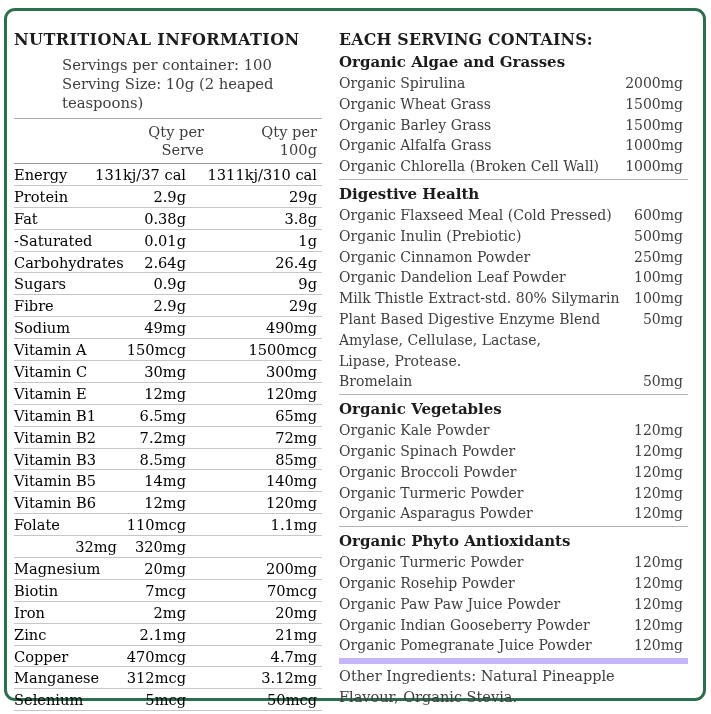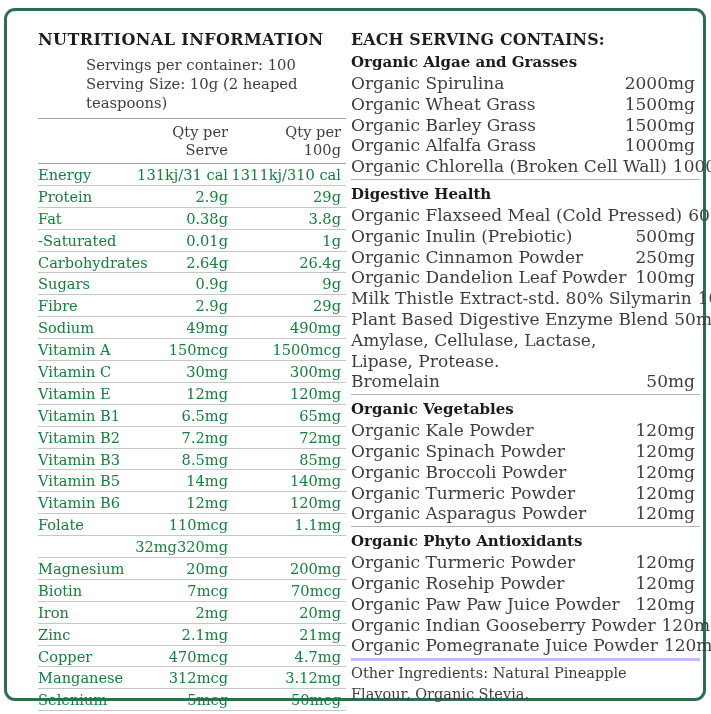--- a/index.html
+++ b/index.html
@@ -7,47 +7,47 @@
     width:711px;height:714px;position:relative;
     font-family:"DejaVu Serif","Liberation Serif",serif;
     color:#3e3e3e;-webkit-font-smoothing:antialiased;
   }
   .box{
     position:absolute;left:4px;top:8px;width:702px;height:693px;
     box-sizing:border-box;border:3px solid var(--accent,#2e6e4e);
     border-radius:11px;background:#fff;
   }
   
-  .left-panel{position:absolute;left:31px;top:18px;width:308px;}
+  .left-panel{position:absolute;left:7px;top:18px;width:308px;}
   .lp-title{font-size:16px;font-weight:bold;color:#1c1c1c;letter-spacing:.4px;line-height:21px;margin:0 0 5px 0;}
   .lp-sub{font-size:14.8px;line-height:19px;color:#3e3e3e;margin-left:48px;}
   .head-sep{border-top:1px solid #a8a8a8;margin-top:6px;}
   .thead{
     display:grid;grid-template-columns:minmax(0,1fr) auto 113px;
     padding:4px 5px 4px 0;border-bottom:1px solid #9a9a9a;
     font-size:14.6px;line-height:18px;color:#3e3e3e;
   }
   .thead .th{text-align:right;white-space:pre-line;margin-left:17px;}
   .nrow{
     display:grid;grid-template-columns:minmax(0,1fr) auto 113px;
     align-items:center;height:20.9px;border-bottom:1px solid #c6c6c6;
-    padding-right:5px;font-size:14.6px;color:#15803d;white-space:nowrap;
+    padding-right:5px;font-size:14.6px;color:#000000;white-space:nowrap;gap:18px;
   }
   .nrow .lbl{text-align:left;}
   .nrow .v1,.nrow .v2{text-align:right;}
   
-  .right-panel{position:absolute;left:344px;top:18px;width:349px;}
+  .right-panel{position:absolute;left:332px;top:18px;width:349px;}
   .rp-title{font-size:15.8px;font-weight:bold;color:#1c1c1c;letter-spacing:.2px;line-height:22px;margin:0 0 1px 0;}
   .section{margin:0;}
   .section.bordered{border-top:1px solid #b3b3b3;margin-top:2px;padding-top:4px;}
   .sec-h{font-size:15px;font-weight:bold;color:#1c1c1c;line-height:21px;}
-  .irow{display:flex;justify-content:space-between;align-items:center;line-height:20.8px;font-size:17px;padding-right:5px;white-space:nowrap;}
+  .irow{display:flex;justify-content:space-between;align-items:center;line-height:20.8px;font-size:14px;padding-right:5px;white-space:nowrap;}
   .irow .ilbl{text-align:left;}
   .irow .ival{text-align:right;margin-left:6px;}
-  .rp-footer{border-top:3px solid #c4b5fd;margin-top:2px;padding-top:2px;font-size:14.5px;line-height:20.8px;}
+  .rp-footer{border-top:6px solid #c4b5fd;margin-top:2px;padding-top:2px;font-size:14.5px;line-height:20.8px;}
 </style>
 </head>
 <body>
 
 <div class="box">
 
   <div class="left-panel">
     <h1 class="lp-title">NUTRITIONAL INFORMATION</h1>
     <div class="lp-sub">Servings per container: 100</div>
     <div class="lp-sub">Serving Size: 10g (2 heaped teaspoons)</div>
@@ -55,21 +55,21 @@
     <div class="thead">
       <span></span>
       <span class="th">Qty per
 Serve</span>
       <span class="th">Qty per
 100g</span>
     </div>
     <div>
         <div class="nrow">
           <span class="lbl">Energy</span>
-          <span class="v1">131kj/31 cal</span>
+          <span class="v1">131kj/37 cal</span>
           <span class="v2">1311kj/310 cal</span>
         </div>
         <div class="nrow">
           <span class="lbl">Protein</span>
           <span class="v1">2.9g</span>
           <span class="v2">29g</span>
         </div>
         <div class="nrow">
           <span class="lbl">Fat</span>
           <span class="v1">0.38g</span>

